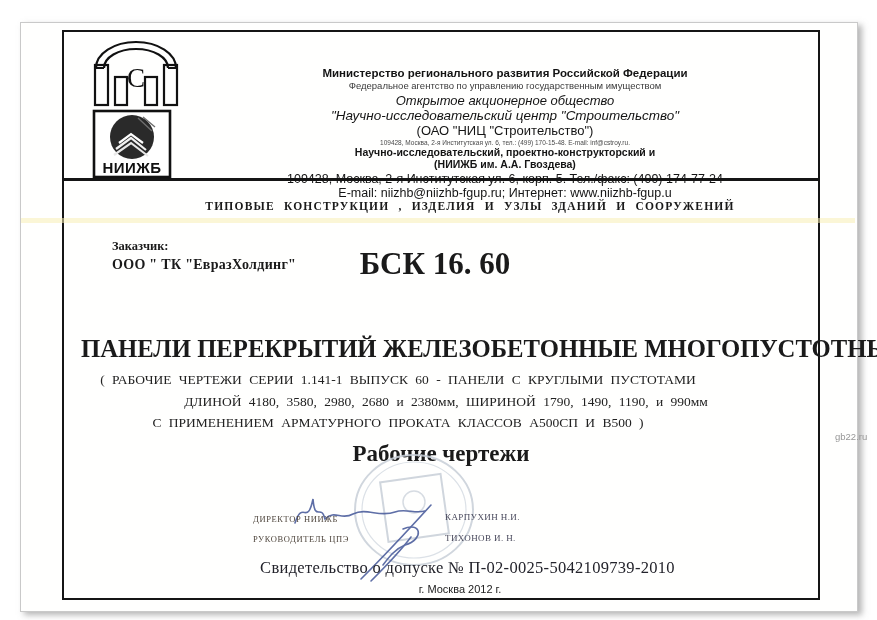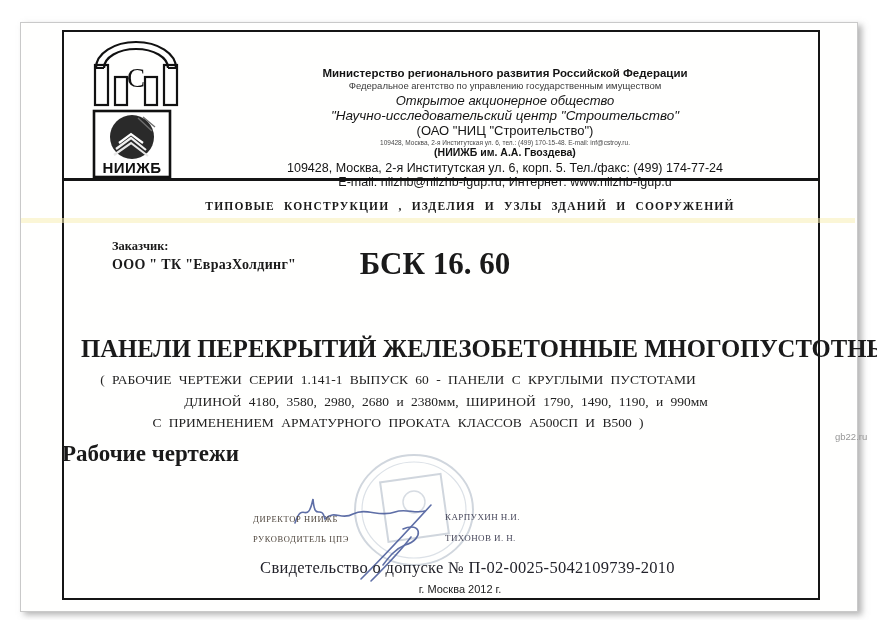--- a/index.html
+++ b/index.html
@@ -48,21 +48,21 @@
   }
   .main-title{
     position:absolute;left:62px;top:334px;width:758px;text-align:center;
     font-size:26px;font-weight:bold;white-space:nowrap;transform:scaleX(.95);transform-origin:center;
   }
   .sub-line{position:absolute;left:62px;width:672px;text-align:center;font-size:13.5px;word-spacing:4px;white-space:nowrap;color:#222;}
   .sub1{top:372px;}
   .sub2{top:394px;padding-left:48px;}
   .sub3{top:415px;}
   .doc-type{
-    position:absolute;left:62px;top:441px;width:758px;text-align:left;
+    position:absolute;left:62px;top:441px;width:758px;text-align:center;
     font-size:23px;font-weight:bold;white-space:nowrap;
   }
   .stamp{position:absolute;left:352px;top:452px;opacity:.85;}
   .signature-ink{position:absolute;left:283px;top:487px;}
   .sig-pos{position:absolute;font-size:8.5px;letter-spacing:.6px;color:#4f463d;white-space:nowrap;}
   .sig-pos1{left:253px;top:514px;}
   .sig-pos2{left:253px;top:534px;}
   .sig-name{position:absolute;font-size:9px;letter-spacing:.4px;color:#47475a;white-space:nowrap;}
   .sig-name1{left:445px;top:512px;}
   .sig-name2{left:445px;top:533px;}
@@ -108,20 +108,21 @@
   <text x="40" y="64" text-anchor="middle" font-family="Liberation Sans, sans-serif" font-weight="bold" font-size="15" letter-spacing="0.5" fill="#111">НИИЖБ</text>
 </svg>
 
 <div class="header-block">
   <div class="h-ministry">Министерство регионального развития Российской Федерации</div>
   <div class="h-agency">Федеральное агентство по управлению государственным имуществом</div>
   <div class="h-oao">Открытое акционерное общество</div>
   <div class="h-nic">"Научно-исследовательский центр "Строительство"</div>
   <div class="h-short">(ОАО "НИЦ "Строительство")</div>
   <div class="h-tiny">109428, Москва, 2-я Институтская ул. 6, тел.: (499) 170-15-48. E-mail: inf@cstroy.ru.</div>
+  <div class="h-inst">Научно-исследовательский, проектно-конструкторский и</div>
   <div class="h-inst">(НИИЖБ им. А.А. Гвоздева)</div>
   <div class="h-addr">109428, Москва, 2-я Институтская ул. 6, корп. 5. Тел./факс: (499) 174-77-24</div>
   <div class="h-mail">E-mail: niizhb@niizhb-fgup.ru; Интернет: www.niizhb-fgup.u</div>
 </div>
 
 <div class="banner">ТИПОВЫЕ КОНСТРУКЦИИ , ИЗДЕЛИЯ И УЗЛЫ ЗДАНИЙ И СООРУЖЕНИЙ</div>
 
 <div class="customer">
   <div class="customer-label">Заказчик:</div>
   <div class="customer-name">ООО " ТК "ЕвразХолдинг"</div>

